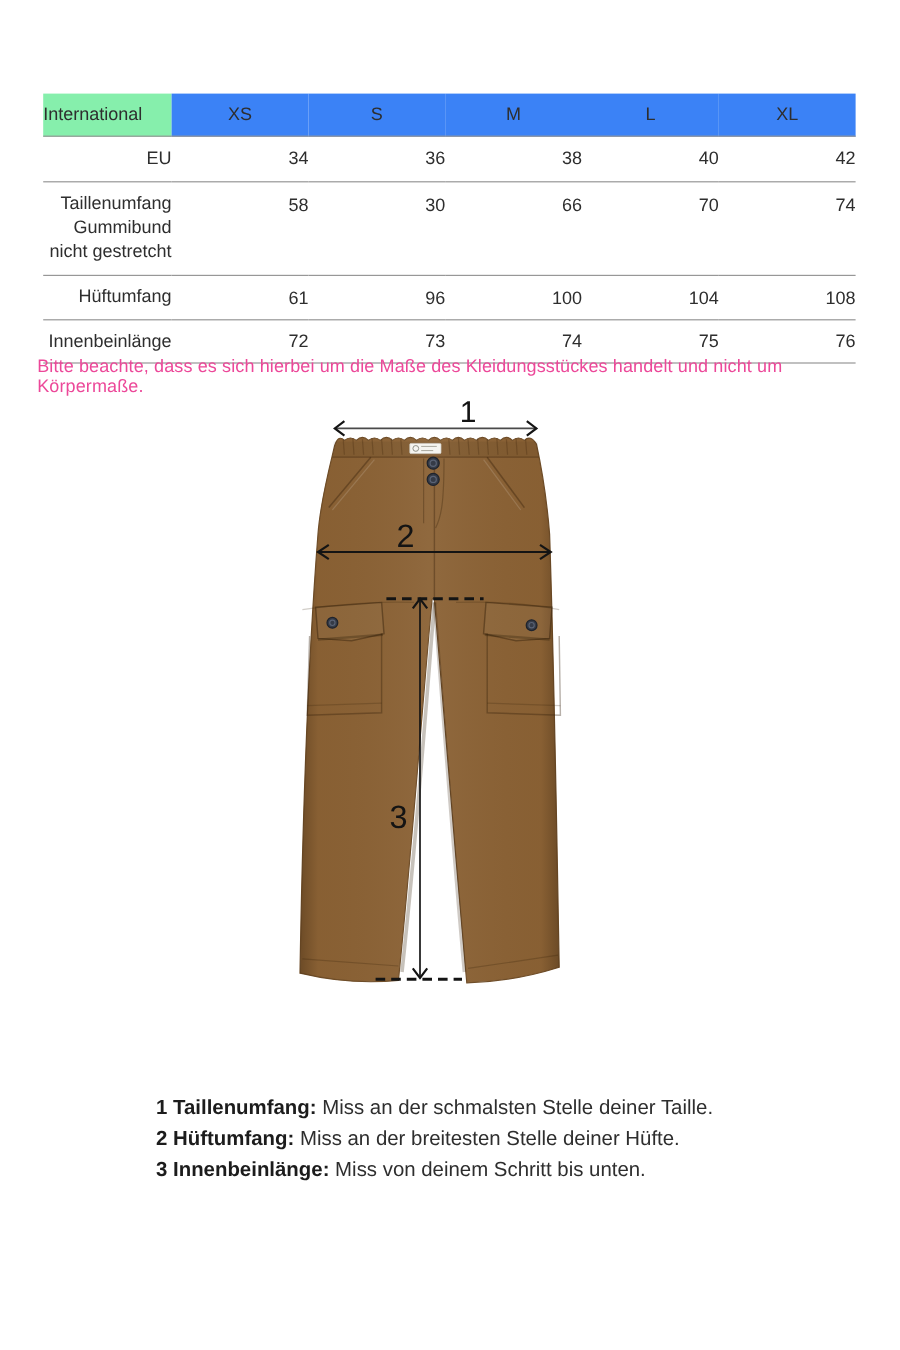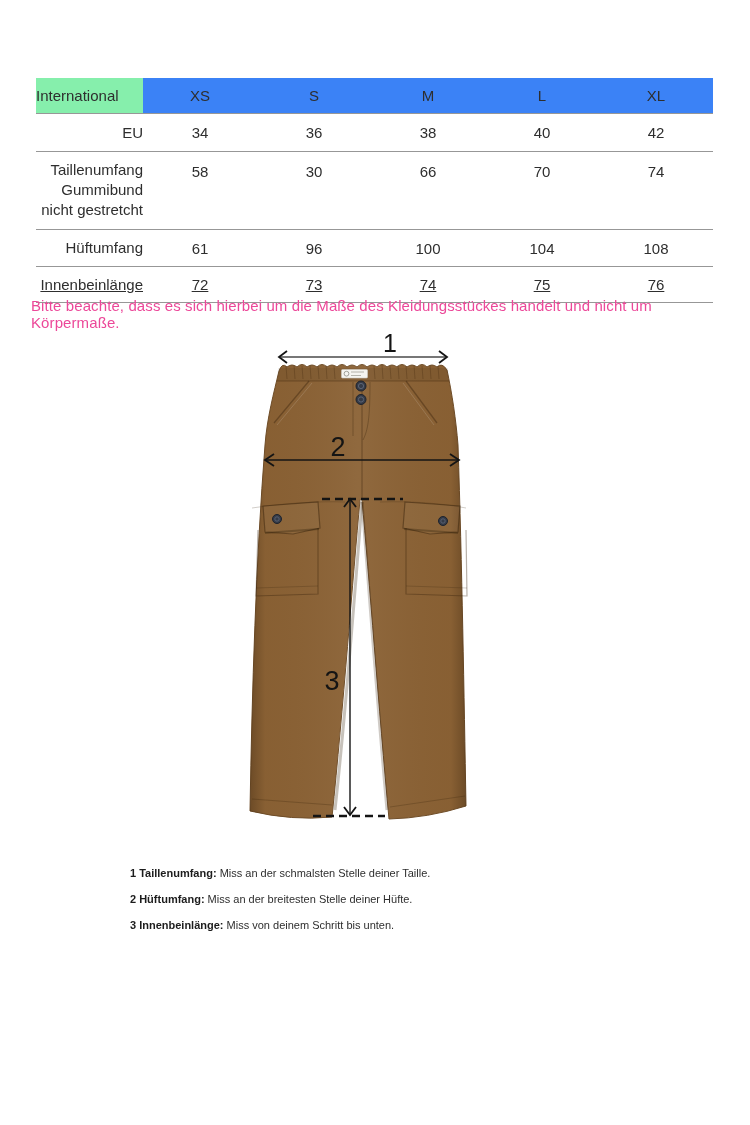--- a/index.html
+++ b/index.html
@@ -19,42 +19,42 @@
   }
   .size-table th.corner{
     background:#86efac;text-align:left;height:35px;vertical-align:middle;
   }
   .size-table th.size{
     background:#3b82f6;text-align:center;height:35px;vertical-align:middle;
   }
   .size-table td.rowlabel{
     text-align:right;vertical-align:middle;white-space:pre-line;line-height:20px;
   }
-  .size-table td.value{text-align:center;vertical-align:middle;}
+  .size-table td.value{text-align:right;vertical-align:middle;}
   tr.row-eu td{height:37px;}
   tr.row-tall td{height:66px;}
   tr.row-tall td.rowlabel{vertical-align:middle;padding:3px 0 4px 0;}
   tr.row-tall td.value{vertical-align:top;padding-top:11px;}
   tr.row-hip td{height:36px;}
-  tr.row-inseam td{height:35px;text-decoration:underline;}
+  tr.row-inseam td{height:35px;}
   
   .note{
     position:absolute;left:31px;top:297px;width:700px;
     font-size:15px;color:#ec4899;letter-spacing:.1px;
   }
   
   .figure-wrap{position:absolute;left:0;top:330px;width:750px;height:510px;}
   .figure-wrap svg{display:block;}
   .marker-label{
     font-family:"Liberation Sans", sans-serif;fill:#141414;
   }
   
   .legend{
-    position:absolute;left:130px;top:860px;
-    font-size:11px;line-height:26px;color:#2e2e2e;
+    position:absolute;left:130px;top:910px;
+    font-size:17px;line-height:26px;color:#2e2e2e;
   }
   .legend b{font-weight:700;color:#1c1c1c;}
 </style>
 </head>
 <body>
 
 <table class="size-table">
   <colgroup>
     <col style="width:107px">
       <col style="width:114px">

